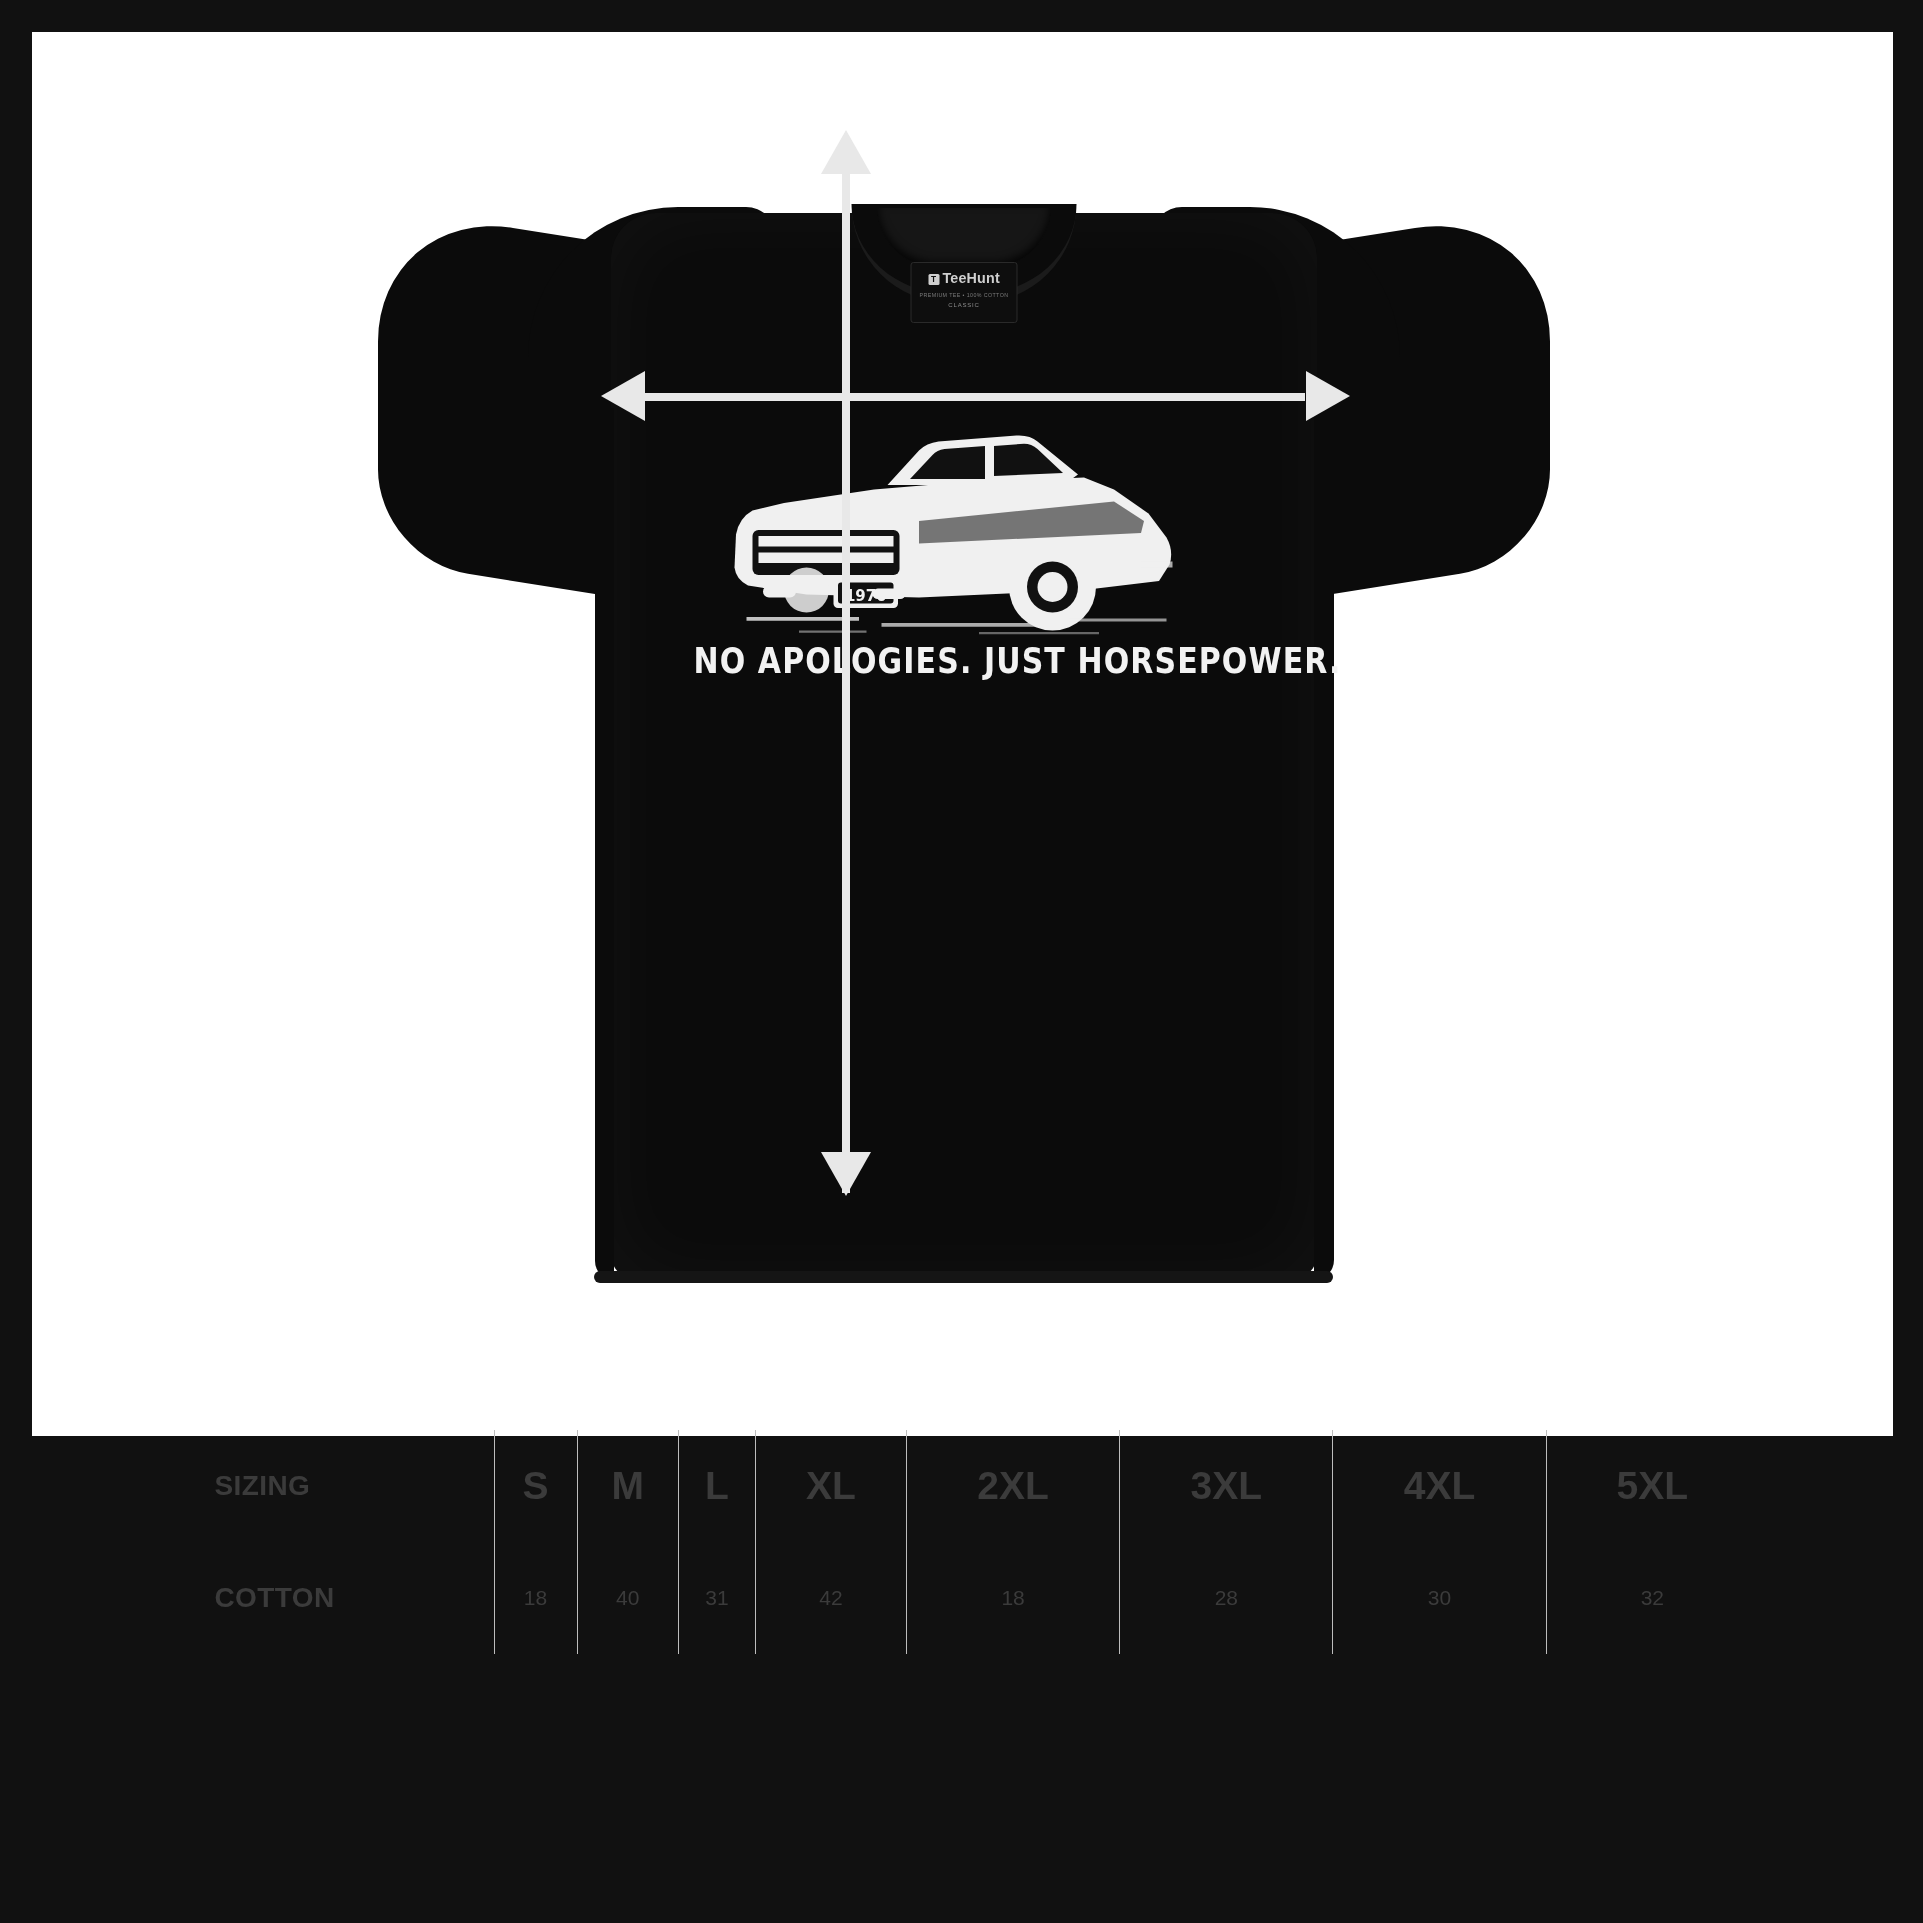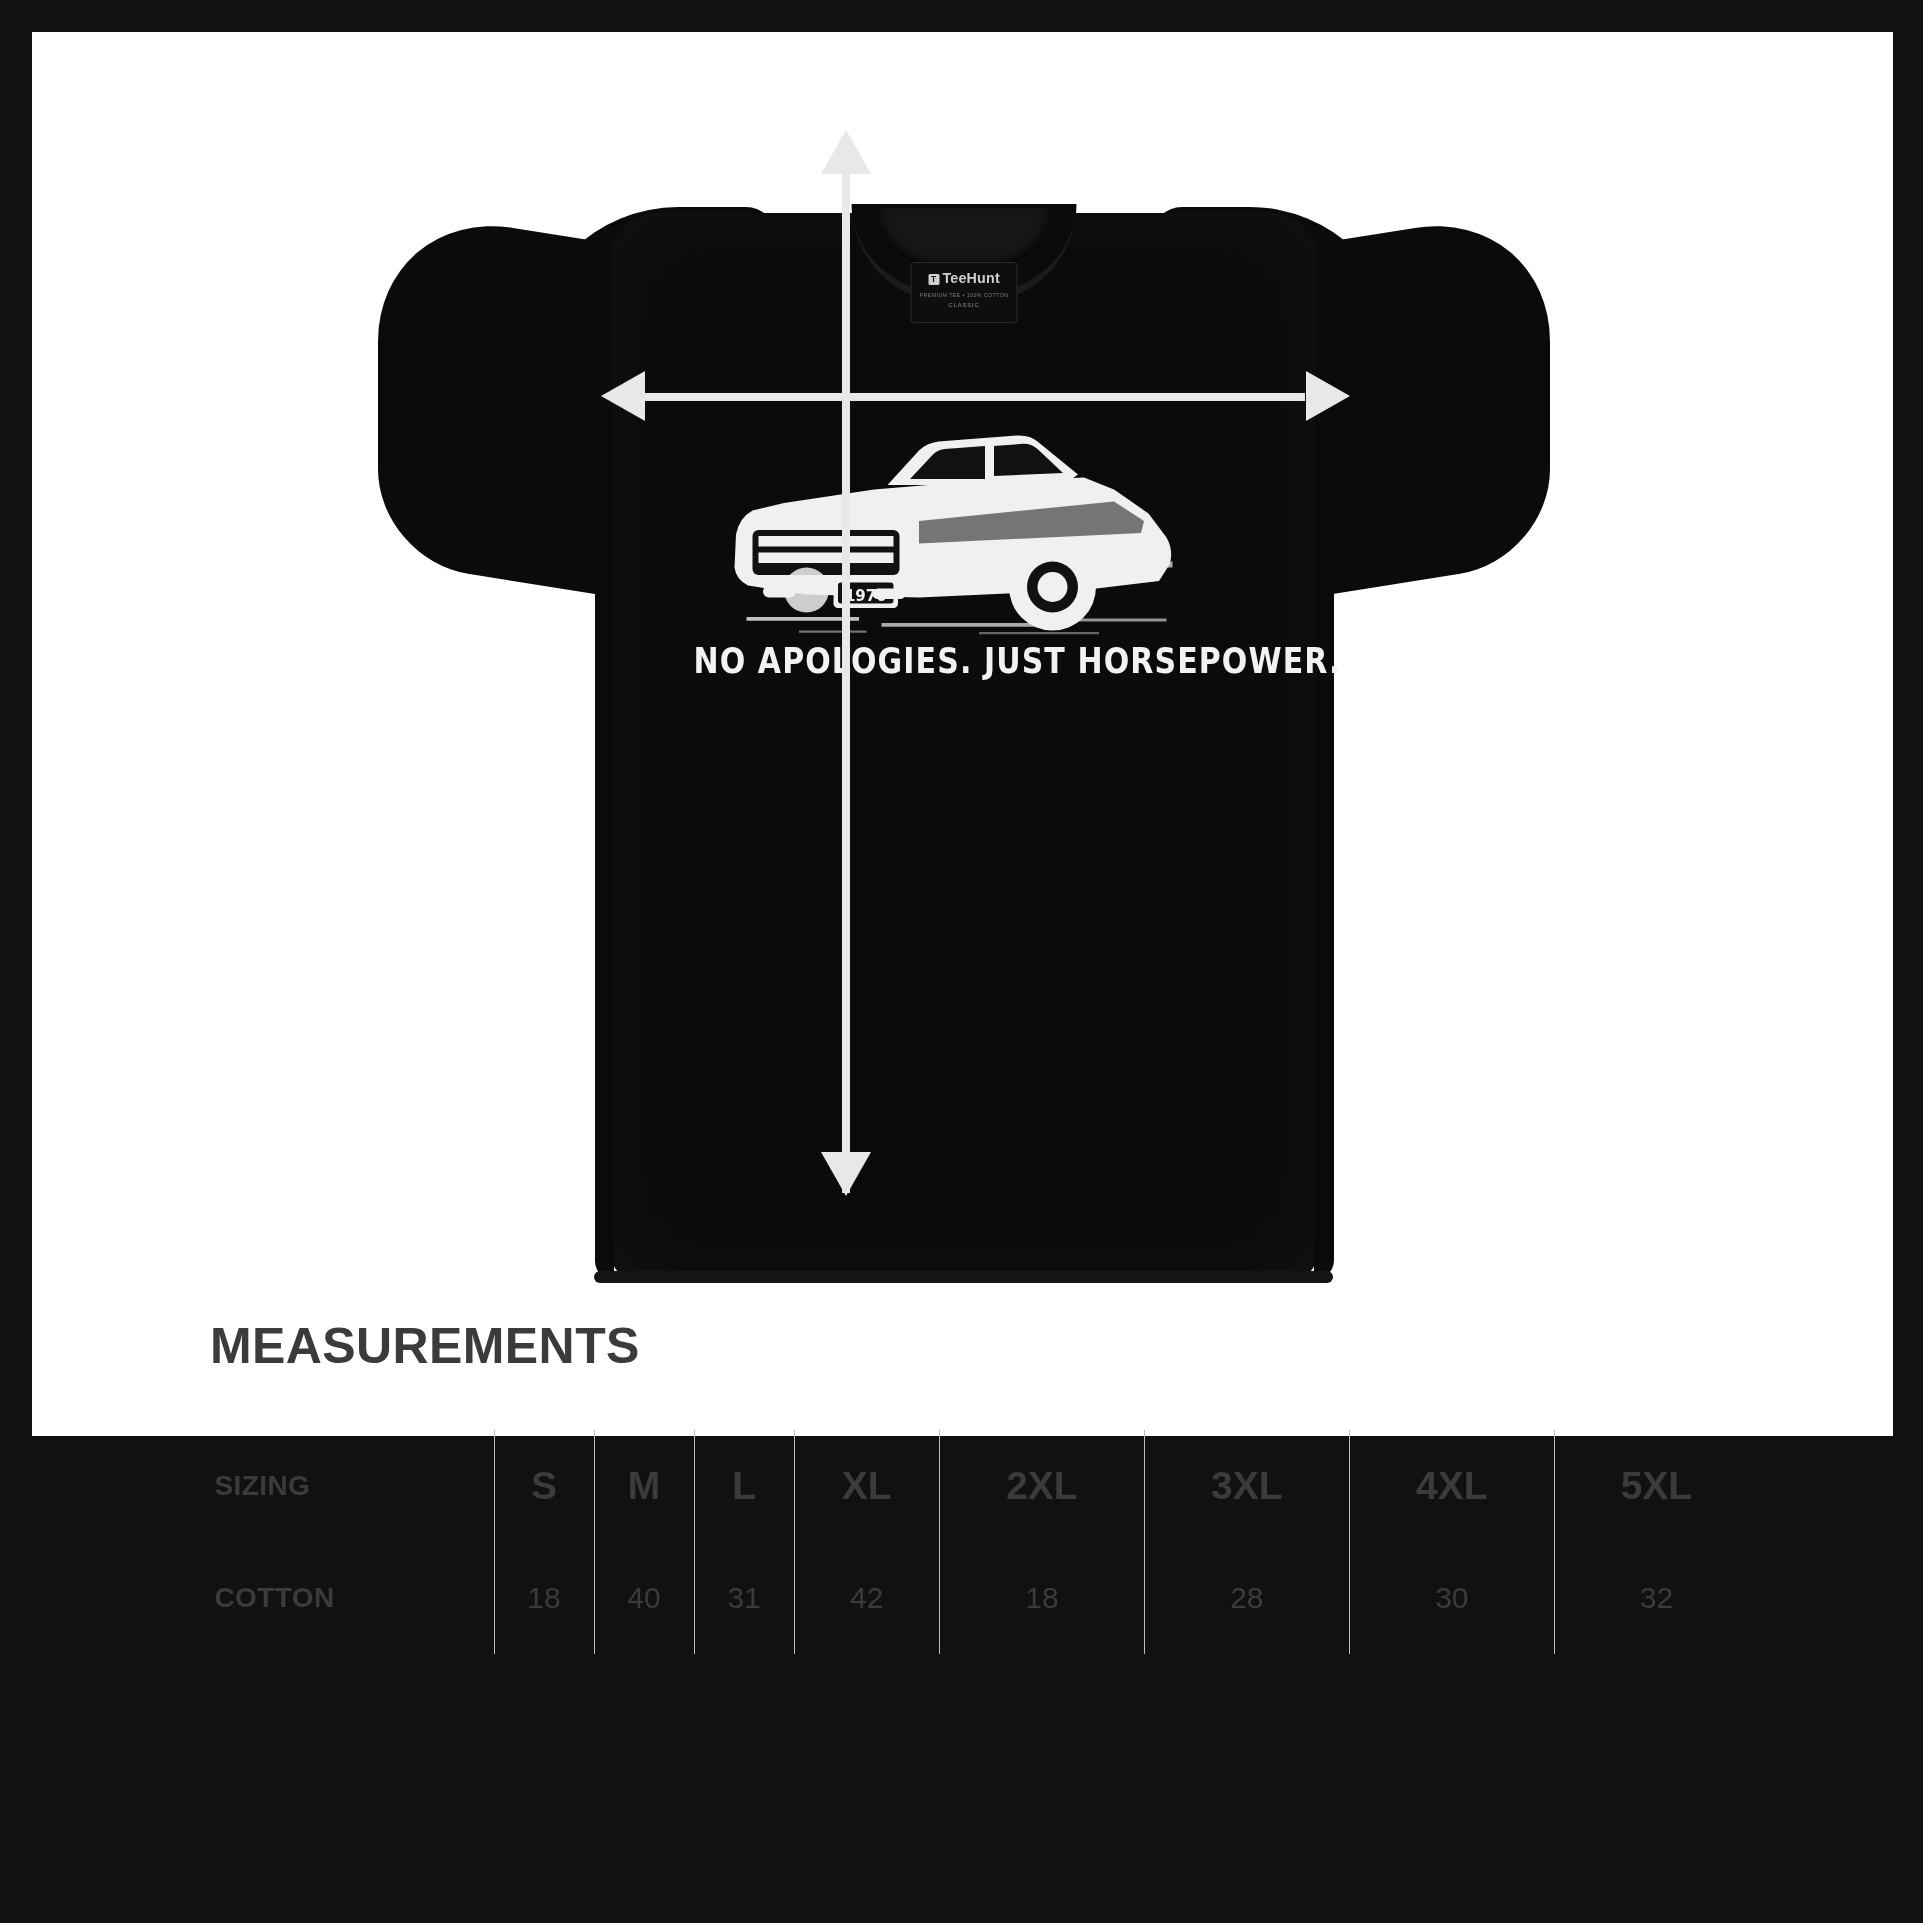--- a/index.html
+++ b/index.html
@@ -282,21 +282,21 @@
     border-collapse: collapse;
     color: #3b3b3b;
   }
   table.size-table th,
   table.size-table td {
     border-right: 1.5px solid #bdbdbd;
     border-bottom: 1.5px solid #bdbdbd;
     text-align: center;
     height: 110px;
     font-weight: normal;
-    font-size: 30px;
+    font-size: 21px;
     font-family: "Liberation Sans", sans-serif;
   }
   table.size-table tr:last-child th,
   table.size-table tr:last-child td {
     border-bottom: none;
   }
   table.size-table th:last-child,
   table.size-table td:last-child {
     border-right: none;
   }
@@ -384,21 +384,20 @@
       </div>
 
       <div class="arrow-v"></div>
       <div class="ah ah-up"></div>
       <div class="ah ah-down"></div>
       <div class="arrow-h"></div>
       <div class="ah ah-left"></div>
       <div class="ah ah-right"></div>
     </div>
 
-    <div class="measure-title">MEASUREMENTS</div>
 
     <table class="size-table">
       <thead>
         <tr>
           <th class="rowhead">SIZING</th>
           <th>S</th>
           <th>M</th>
           <th>L</th>
           <th>XL</th>
           <th>2XL</th>

